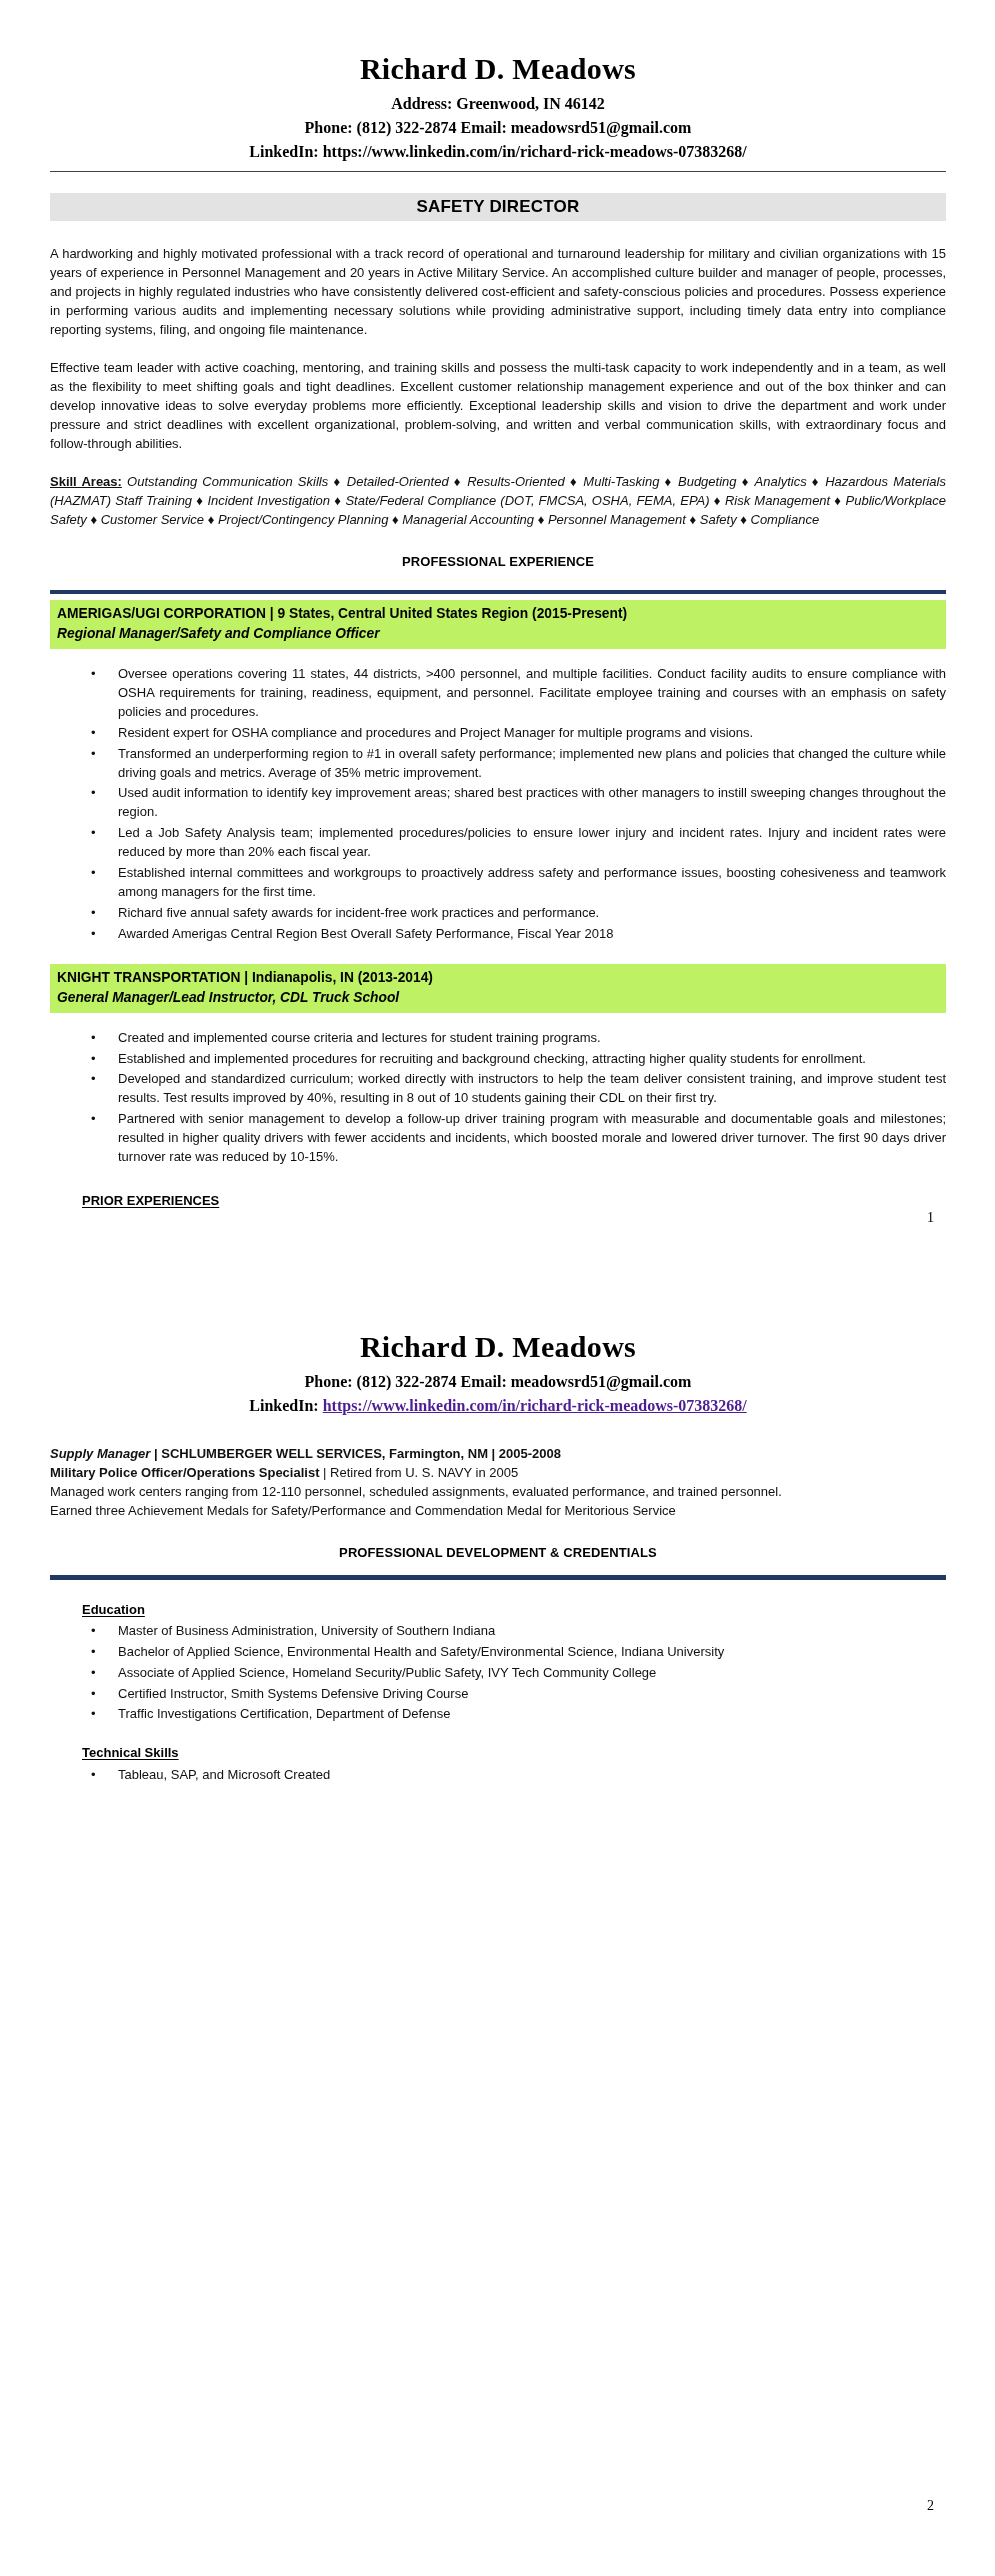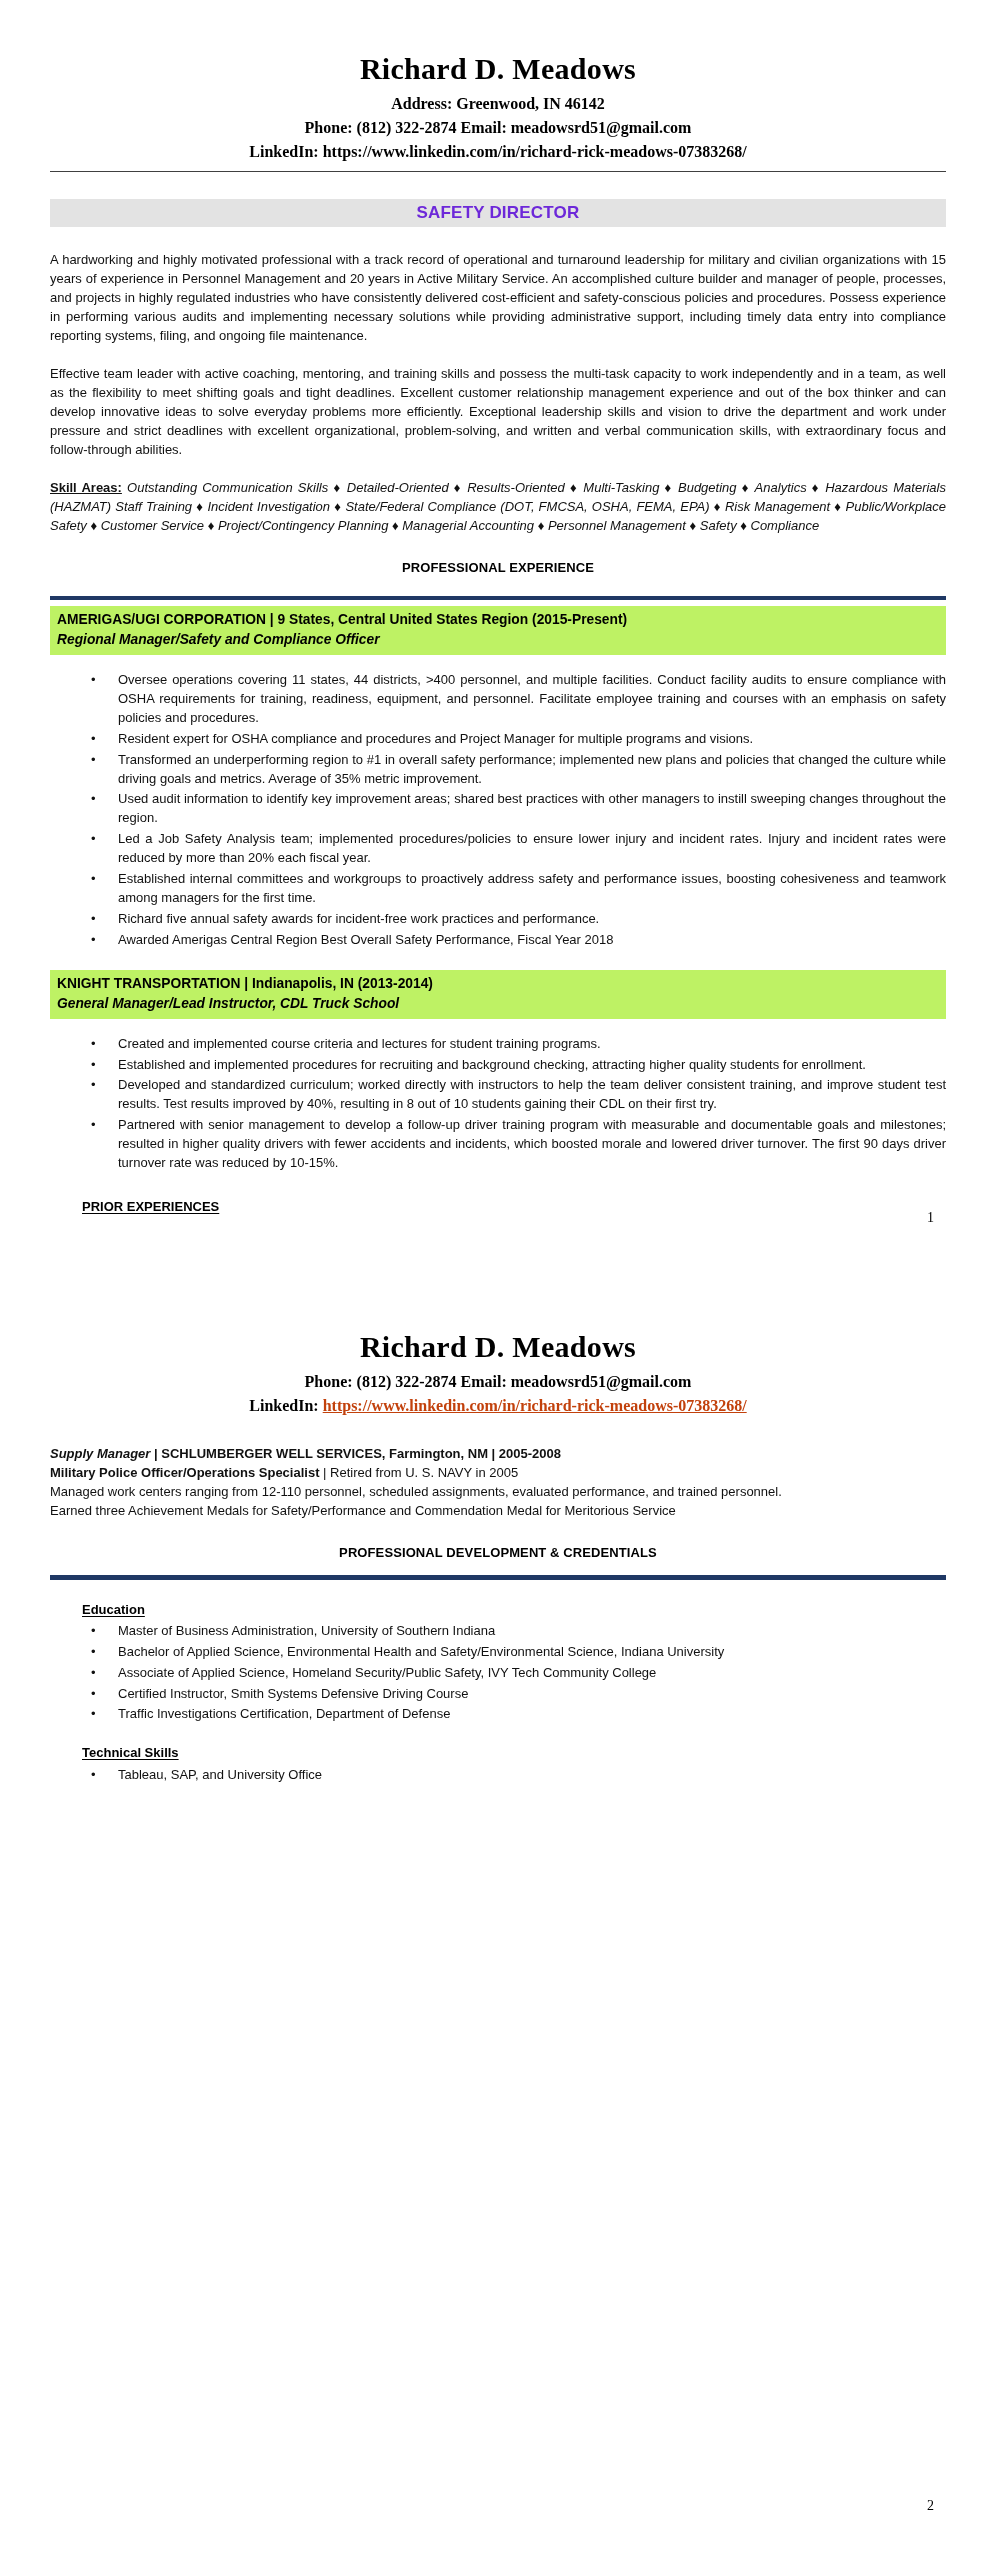--- a/index.html
+++ b/index.html
@@ -33,40 +33,40 @@
   .contact {
     margin-top: 5.9px;
     text-align: center;
     font-family: "Liberation Serif", serif;
     font-size: 16px;
     font-weight: 700;
     color: #000;
   }
   .contact:first-of-type { margin-top: 9.4px; }
   .link {
-    color: #c2410c;
+    color: #4c1d95;
     text-decoration: underline;
     cursor: pointer;
   }
   .header-rule {
     border: none;
     border-top: 1.8px solid #404040;
     margin: 9.4px 0 0 0;
   }
 
   
   .title-banner {
-    margin-top: 27px;
+    margin-top: 21px;
     height: 28px;
     line-height: 28px;
     background: #e3e3e3;
     text-align: center;
     font-size: 17px;
     font-weight: 700;
-    color: #6d28d9;
+    color: #000000;
     letter-spacing: 0.2px;
   }
   .section-heading {
     margin: 24.6px 0 0 0;
     text-align: center;
     font-size: 13px;
     font-weight: 700;
     color: #000;
     letter-spacing: 0.1px;
   }
@@ -224,18 +224,18 @@
     <ul class="bullets tight">
       <li>Master of Business Administration, University of Southern Indiana</li>
       <li>Bachelor of Applied Science, Environmental Health and Safety/Environmental Science, Indiana University</li>
       <li>Associate of Applied Science, Homeland Security/Public Safety, IVY Tech Community College</li>
       <li>Certified Instructor, Smith Systems Defensive Driving Course</li>
       <li>Traffic Investigations Certification, Department of Defense</li>
     </ul>
 
     <h3 class="sub-heading">Technical Skills</h3>
     <ul class="bullets tight">
-      <li>Tableau, SAP, and University Office</li>
+      <li>Tableau, SAP, and Microsoft Created</li>
     </ul>
   </div>
   <div class="page-number">2</div>
 </div>
 
 
 </body></html>

